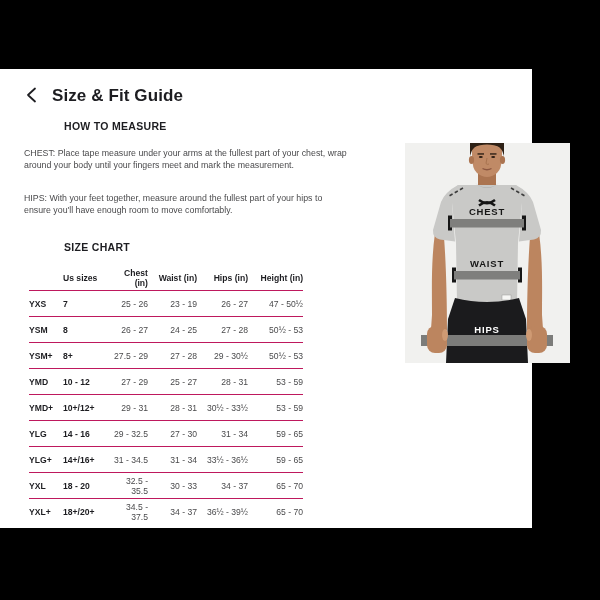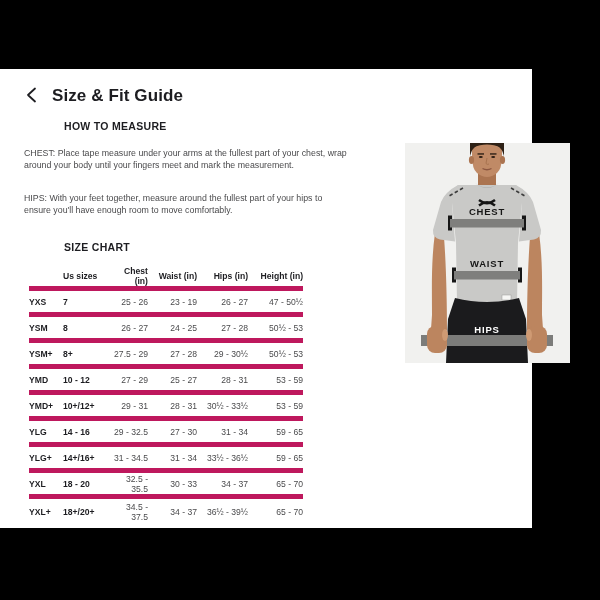--- a/index.html
+++ b/index.html
@@ -19,21 +19,21 @@
   .section-heading { position:absolute; left:24px; font-size:10.5px; font-weight:700; color:#1d1d21; letter-spacing:.3px;padding-left:40px; }
   .htm-heading { top:51px; }
   .sc-heading { top:172px;text-align:right; }
   .measure-p { position:absolute; left:24px; width:324px; font-size:8.8px; line-height:11.6px; color:#4a4a4c; }
   .p-chest { top:70px;margin-top:9px; }
   .p-waist { top:97px; }
   .p-hips  { top:124px; }
 
   
   .size-table { position:absolute; left:29px; top:196px; width:274px; }
-  .tr { display:grid; grid-template-columns:34px 48px 37px 49px 51px 55px; height:26px; align-items:center; border-bottom:5px solid #be185d; }
+  .tr { display:grid; grid-template-columns:34px 48px 37px 49px 51px 55px; height:26px; align-items:center; border-bottom:1px solid #be185d; }
   .tr:last-child { border-bottom:none; }
   .td { font-size:8.6px; color:#4a4a4c; }
   .td.lab { font-weight:700; color:#1d1d21; }
   .td.num { text-align:right; }
   .th-row .td { font-weight:700; color:#1d1d21; }
 
   
   .figure-box { position:absolute; left:405px; top:74px; width:165px; height:220px;text-align:center; }
   .figure-box svg { display:block; }
   .band-label { font-family:"Liberation Sans", sans-serif; font-size:9.5px; font-weight:700; letter-spacing:.8px; }

